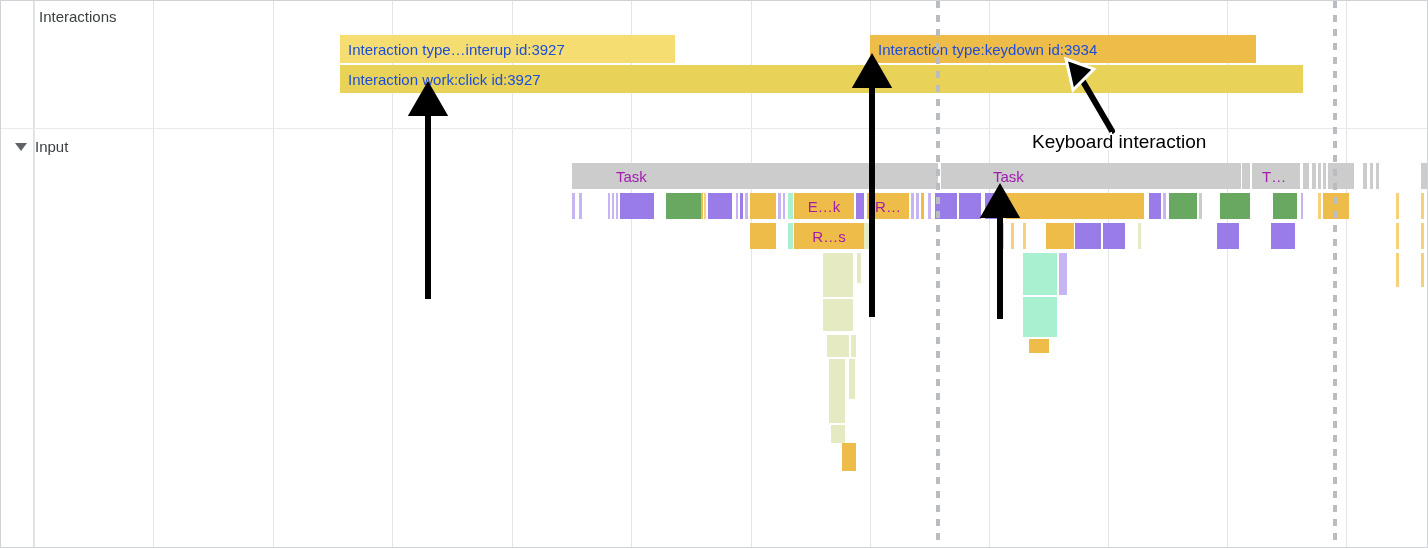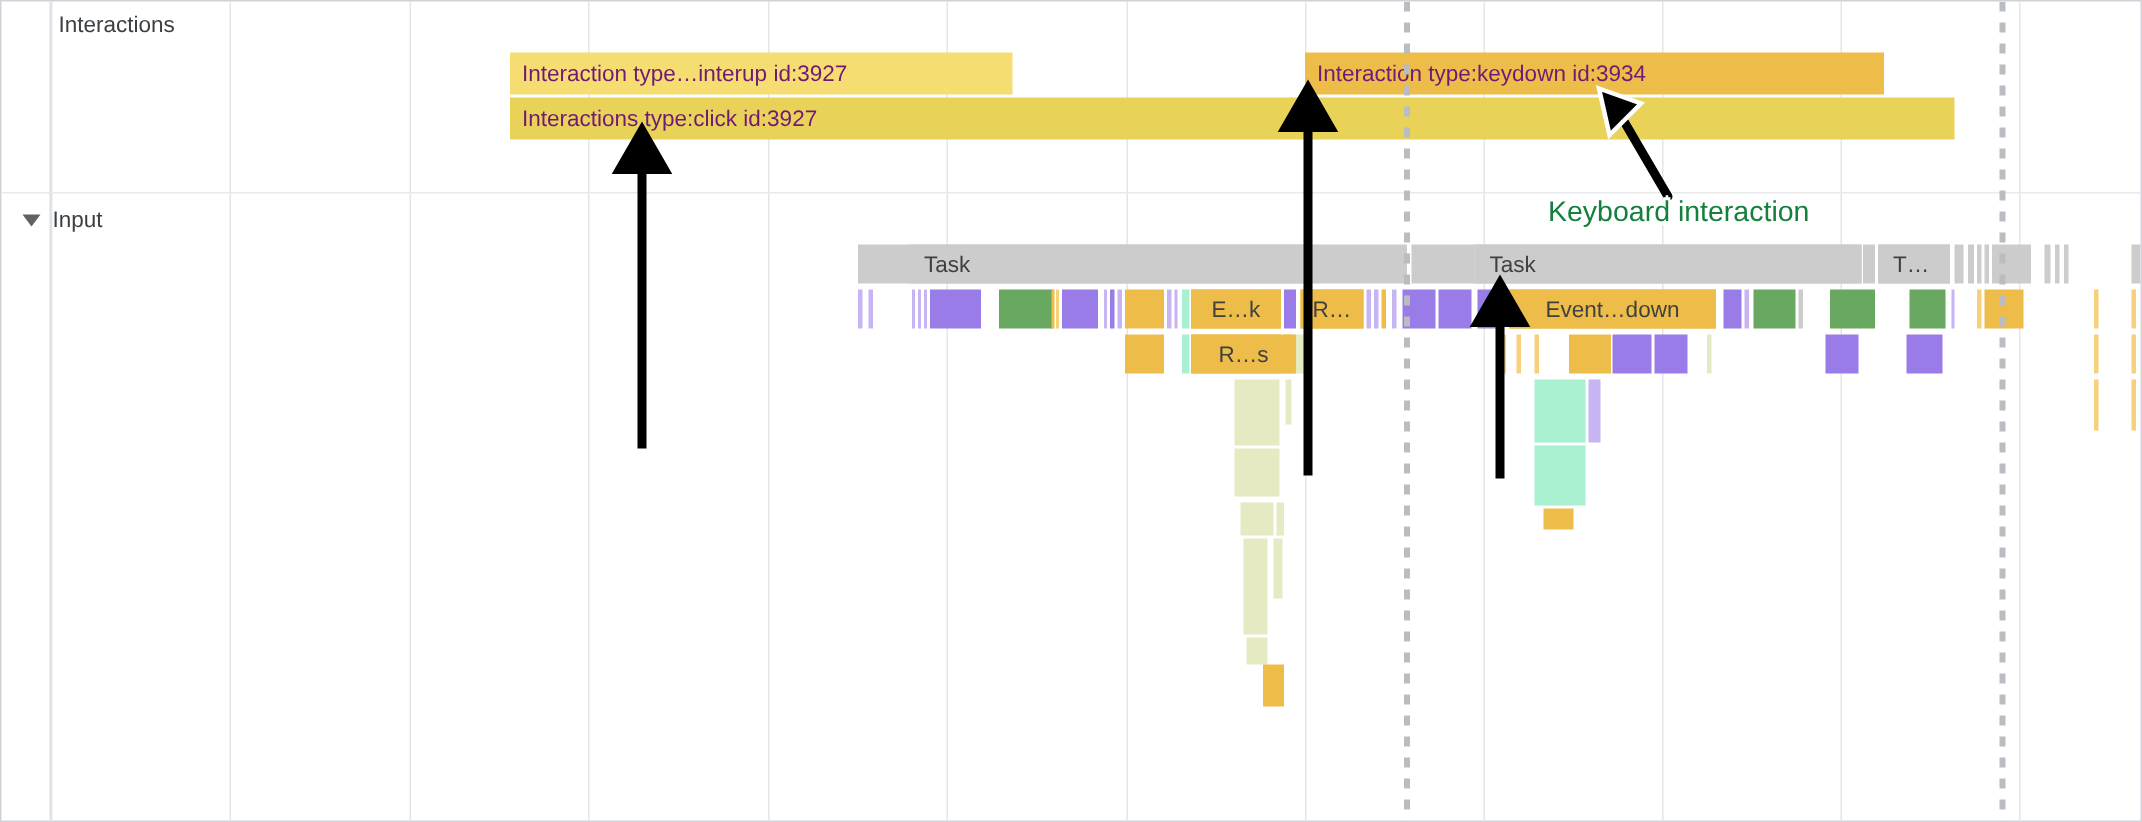--- a/index.html
+++ b/index.html
@@ -15,30 +15,30 @@
             background-image:linear-gradient(to bottom,#b9bcc0 0px,#b9bcc0 7px,rgba(0,0,0,0) 7px,rgba(0,0,0,0) 14px);
             background-size:4px 14px;}
 
   
   .tracklabel{position:absolute;color:#3c4043;font-size:15px;white-space:nowrap;}
   .caret{position:absolute;width:0;height:0;border-left:6px solid transparent;
          border-right:6px solid transparent;border-top:8px solid #5f6368;}
 
   
   .ibar{position:absolute;box-sizing:border-box;display:flex;align-items:center;
-        font-size:15px;color:#701a75;padding-left:8px;white-space:nowrap;overflow:hidden;}
+        font-size:15px;color:#1d4ed8;padding-left:8px;white-space:nowrap;overflow:hidden;}
 
   
   .blk{position:absolute;box-sizing:border-box;}
   .taskbar{position:absolute;box-sizing:border-box;background:#cccccc;
-           display:flex;align-items:center;font-size:15px;color:#404040;
+           display:flex;align-items:center;font-size:15px;color:#a21caf;
            padding-left:10px;white-space:nowrap;overflow:hidden;}
 
   
-  .anno{position:absolute;font-size:19px;color:#15803d;line-height:27px;white-space:pre;
+  .anno{position:absolute;font-size:19px;color:#000000;line-height:27px;white-space:pre;
         text-shadow:
            2px 0 #fff, -2px 0 #fff, 0 2px #fff, 0 -2px #fff,
            1.5px 1.5px #fff, -1.5px 1.5px #fff, 1.5px -1.5px #fff, -1.5px -1.5px #fff,
            3px 0 #fff, -3px 0 #fff, 0 3px #fff, 0 -3px #fff;}
   .anno.c{text-align:center;}
   .arrowsvg{position:absolute;overflow:visible;}
 </style>
 </head>
 <body>
 
@@ -63,21 +63,21 @@
 
   <div class="tracklabel" style="left:38px;top:7px;">Interactions</div>
 
   <span class="caret" style="left:14px;top:142px;"></span>
   <div class="tracklabel" style="left:34px;top:137px;">Input</div>
 
   <div class="ibar" style="left:339px;top:34px;width:335px;height:28px;background:#f6dd72;">Interaction type…interup id:3927</div>
 
   <div class="ibar" style="left:869px;top:34px;width:386px;height:28px;background:#eebc49;">Interaction type:keydown id:3934</div>
 
-  <div class="ibar" style="left:339px;top:64px;width:963px;height:28px;background:#e8d257;">Interactions type:click id:3927</div>
+  <div class="ibar" style="left:339px;top:64px;width:963px;height:28px;background:#e8d257;">Interaction work:click id:3927</div>
 
   <div id="flame">
       <div class="blk" style="left: 571px; top: 162px; width: 34px; height: 26px; background: rgb(204, 204, 204);"></div>
       <div class="blk" style="left: 605px; top: 162px; width: 264px; height: 26px; background: rgb(204, 204, 204);"></div>
       <div class="blk" style="left: 871px; top: 162px; width: 66px; height: 26px; background: rgb(204, 204, 204);"></div>
       <div class="blk" style="left: 940px; top: 162px; width: 42px; height: 26px; background: rgb(204, 204, 204);"></div>
       <div class="blk" style="left: 982px; top: 162px; width: 258px; height: 26px; background: rgb(204, 204, 204);"></div>
       <div class="blk" style="left: 1241px; top: 162px; width: 8px; height: 26px; background: rgb(204, 204, 204);"></div>
       <div class="blk" style="left: 1251px; top: 162px; width: 48px; height: 26px; background: rgb(204, 204, 204);"></div>
       <div class="blk" style="left: 1302px; top: 162px; width: 6px; height: 26px; background: rgb(204, 204, 204);"></div>
@@ -161,21 +161,20 @@
       <div class="blk" style="left: 1420px; top: 252px; width: 3px; height: 34px; background: rgb(246, 208, 122);"></div>
     </div>
 
   <div class="taskbar" style="left:605px;top:162px;width:264px;height:26px;">Task</div>
   <div class="taskbar" style="left:982px;top:162px;width:258px;height:26px;">Task</div>
   <div class="taskbar" style="left:1251px;top:162px;width:48px;height:26px;">T…</div>
 
   <div class="taskbar" style="left:793px;top:192px;width:60px;height:26px;background:#eebc49;padding-left:0;justify-content:center;">E…k</div>
   <div class="taskbar" style="left:866px;top:192px;width:42px;height:26px;background:#eebc49;padding-left:0;justify-content:center;">R…</div>
   <div class="taskbar" style="left:793px;top:222px;width:70px;height:26px;background:#eebc49;padding-left:0;justify-content:center;">R…s</div>
-  <div class="taskbar" style="left:1005px;top:192px;width:138px;height:26px;background:#eebc49;padding-left:0;justify-content:center;">Event…down</div>
 
   <div class="dashline" style="left:935px;"></div>
   <div class="dashline" style="left:1332px;"></div>
 
   <svg class="arrowsvg" style="left:0;top:0;width:1428px;height:548px;">
     <g stroke="#000" stroke-width="6" fill="#000">
       <line x1="427" y1="298" x2="427" y2="104"></line>
       <polygon points="427,86 412,112 442,112"></polygon>
 
       <line x1="871" y1="316" x2="871" y2="76"></line>

